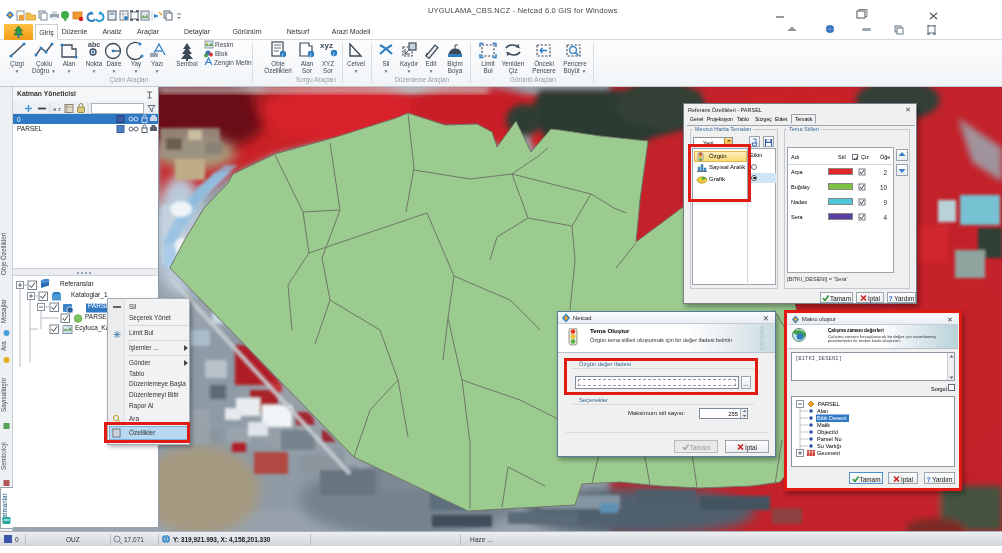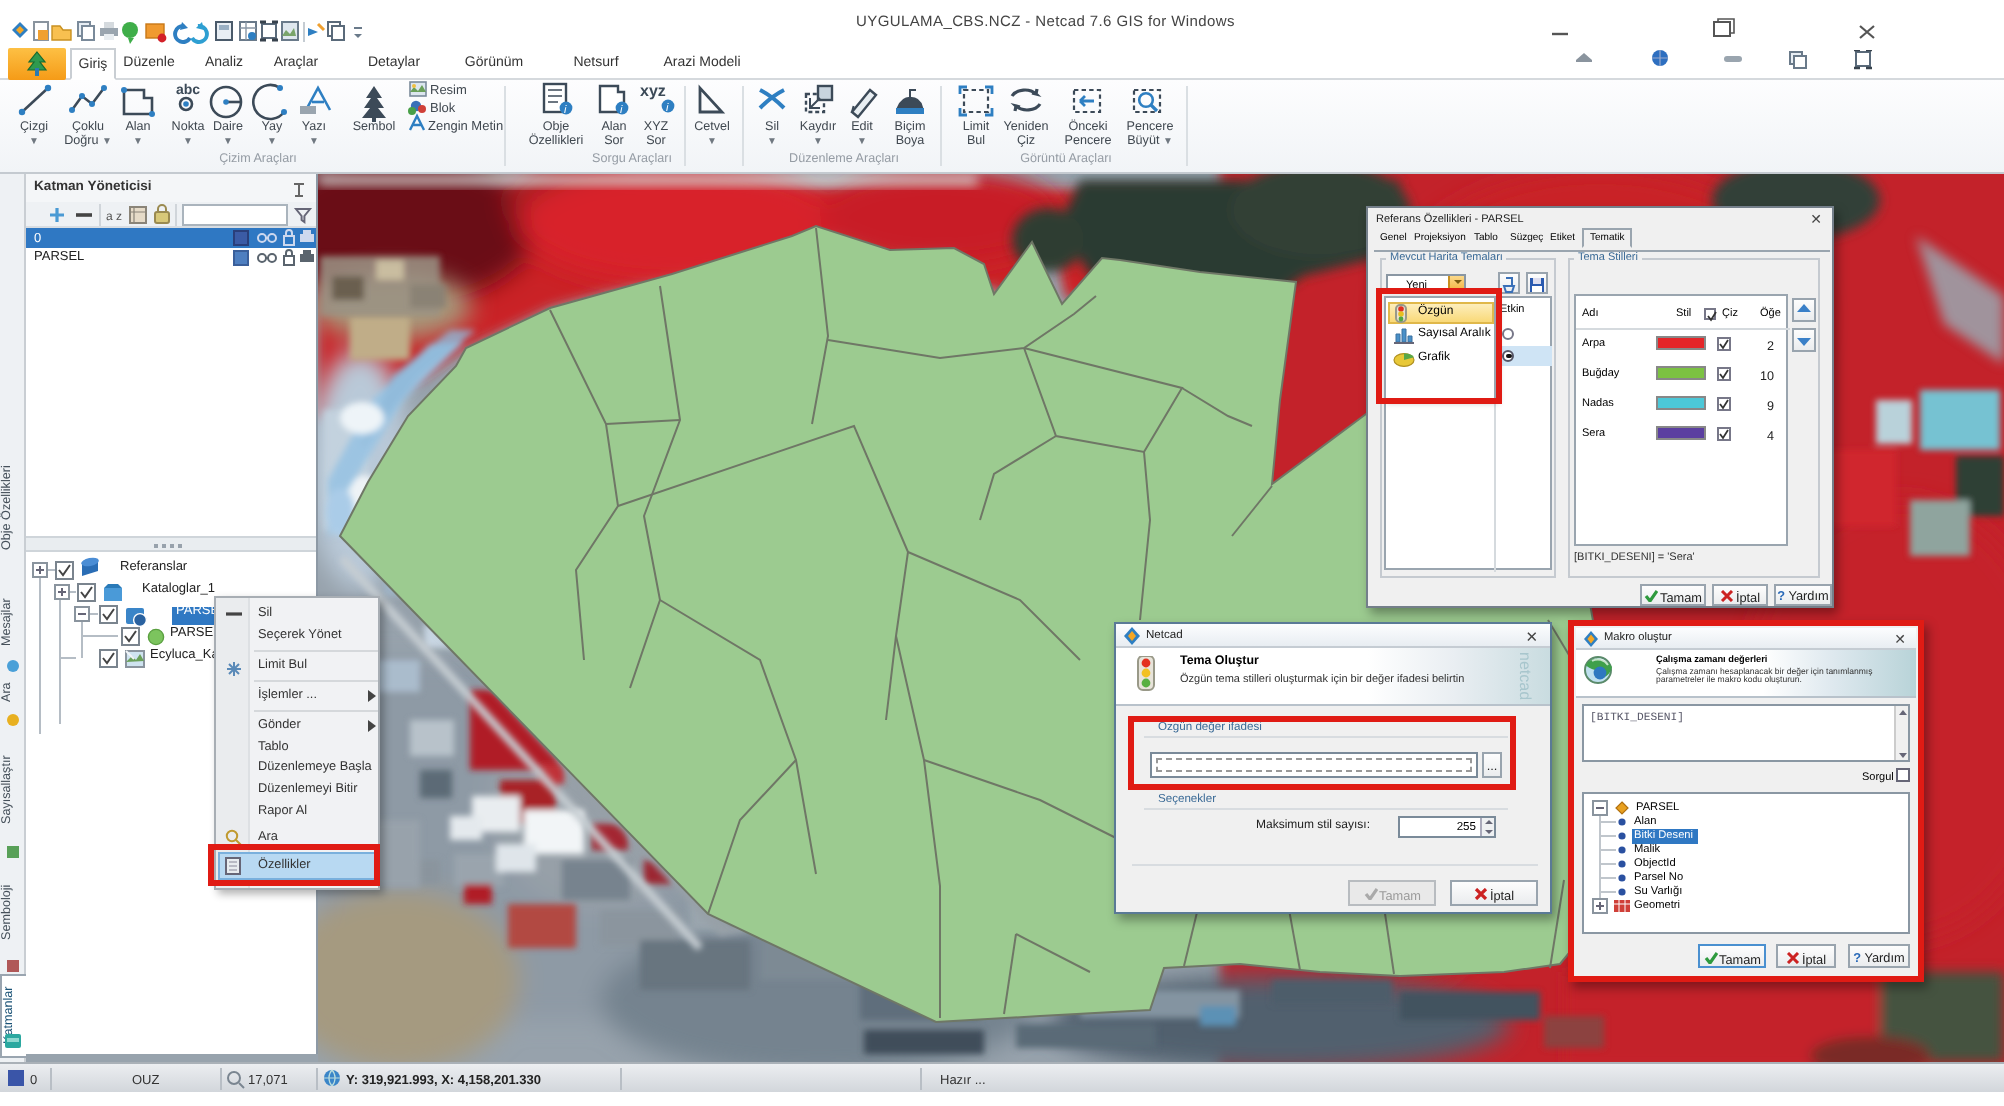--- a/index.html
+++ b/index.html
@@ -87,21 +87,21 @@
       </g>
 
       <g stroke="#555" fill="none">
         <path d="M776 17 h8" stroke-width="1.2"></path>
         <rect x="857" y="11" width="8" height="7"></rect>
           <path d="M859 11 v-1.5 h8 v7 h-2" stroke-width="0.8"></path>
         <path d="M930 13 l7 6 M937 13 l-7 6" stroke-width="1.1"></path>
       </g>
     </svg>
   </div>
-  <div class="abs" id="title-text">UYGULAMA_CBS.NCZ - Netcad 7.6 GIS for Windows</div>
+  <div class="abs" id="title-text">UYGULAMA_CBS.NCZ - Netcad 6.0 GIS for Windows</div>
   <svg class="abs" style="left:780px;top:25px;z-index:5;" width="170" height="10" xmlns="http://www.w3.org/2000/svg">
     <path d="M8 5 l4 -3.5 l4 3.5 v1 h-8z" fill="#8a949e"></path>
     <circle cx="50" cy="4" r="4" fill="#2e6fc0"></circle>
       <path d="M46 4 h8 M50 0 v8" stroke="#9ac" stroke-width="0.6" fill="none"></path>
     <rect x="82" y="3" width="9" height="3" rx="1.5" fill="#9aa5af"></rect>
     <rect x="115" y="1" width="6" height="6" fill="#e8eef4" stroke="#6a7a8a"></rect>
       <rect x="117" y="3" width="6" height="6" fill="#fff" stroke="#6a7a8a"></rect>
     <rect x="148" y="1" width="7" height="7" fill="none" stroke="#5a6a7a"></rect>
       <path d="M147 0 h3 M153 0 h3 M147 9 h3 M153 9 h3" stroke="#38434e" stroke-width="1.2"></path>
   </svg>

